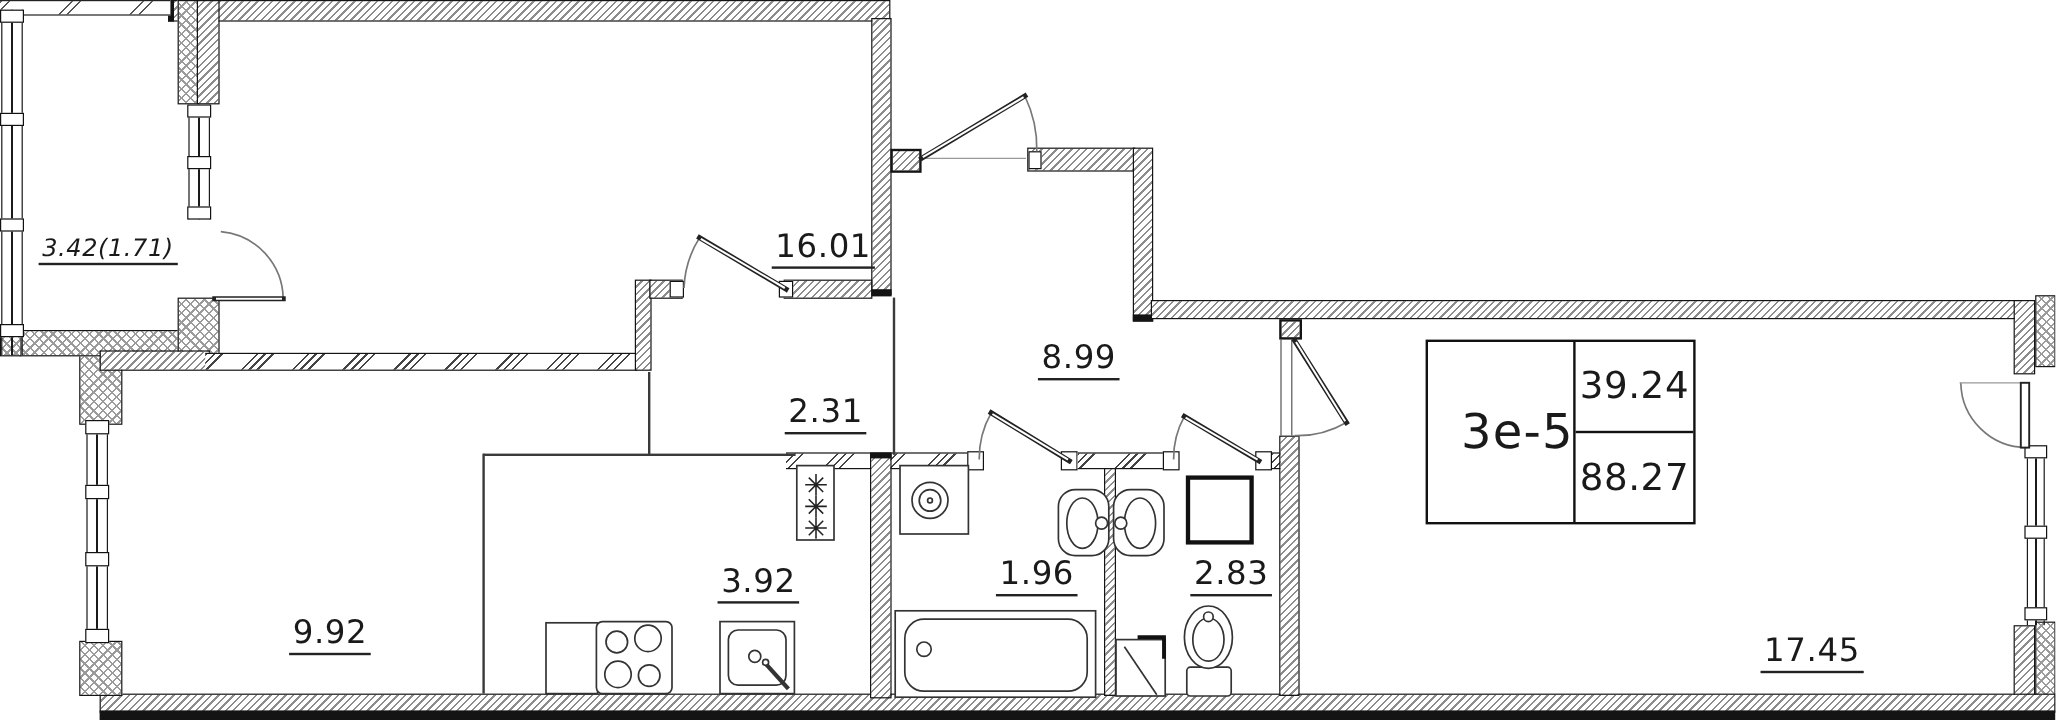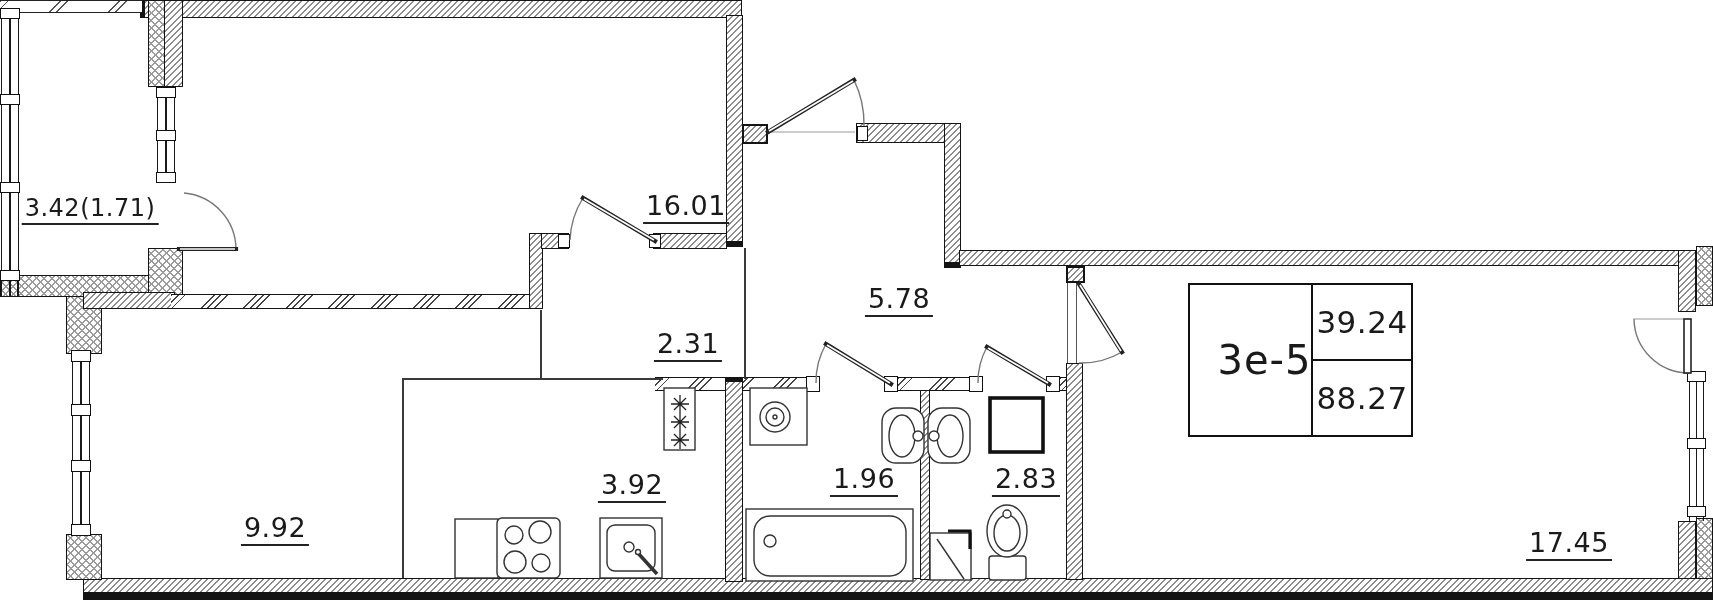--- a/index.html
+++ b/index.html
@@ -16,21 +16,21 @@
           border-top:1.4px solid #222;border-bottom:1.4px solid #222;}
   .cap{background:#141414;}
   .winv{border-left:1.6px solid #1a1a1a;border-right:1.6px solid #1a1a1a;background:
         linear-gradient(to right,transparent calc(50% - .8px),#1a1a1a calc(50% - .8px),#1a1a1a calc(50% + .8px),transparent calc(50% + .8px));}
   .tick{position:absolute;box-sizing:border-box;background:#fff;border:1.6px solid #111;}
   .tline{position:absolute;background:#3a3a3a;}
   .jamb{position:absolute;box-sizing:border-box;background:#fff;border:1.7px solid #111;}
   .frame2{position:absolute;box-sizing:border-box;border-left:1.3px solid #555;border-right:1.3px solid #555;}
   .lbl{position:absolute;transform:translateX(-50%);font-size:27px;letter-spacing:.5px;
        border-bottom:2.2px solid #222;padding:0 3px 2px;white-space:nowrap;line-height:1.05;}
-  .lbl.small{font-size:24px;}
+  .lbl.small{font-size:20px;font-style:italic;}
   
   #tbl{position:absolute;left:1188px;top:283px;width:225px;height:154px;box-sizing:border-box;
        border:2.4px solid #111;display:flex;background:#fff;}
   #tbl .unit{width:123px;box-sizing:border-box;border-right:2.4px solid #111;display:flex;
        align-items:center;justify-content:center;font-size:40px;letter-spacing:1px;padding-left:28px;}
   #tbl .vals{flex:1;display:flex;flex-direction:column;}
   #tbl .vals div{flex:1;box-sizing:border-box;border-bottom:2.4px solid #111;display:flex;
        align-items:center;justify-content:center;font-size:31px;letter-spacing:.5px;}
   #tbl .vals div:last-child{border-bottom:none;}
   svg{position:absolute;left:0;top:0;pointer-events:none;}
@@ -107,26 +107,26 @@
   <div class="tick" style="left:1687px;top:506px;width:19px;height:11px"></div>
 
   <div class="tline" style="left:402px;top:378px;width:2px;height:200px"></div>
   <div class="tline" style="left:403px;top:378px;width:260px;height:2px"></div>
   <div class="tline" style="left:540px;top:310px;width:2px;height:69px"></div>
   <div class="tline" style="left:744px;top:248px;width:2px;height:131px"></div>
 
   <div class="lbl small" style="left:90px;top:196px">3.42(1.71)</div>
   <div class="lbl" style="left:686px;top:192px">16.01</div>
   <div class="lbl" style="left:688px;top:330px">2.31</div>
-  <div class="lbl" style="left:899px;top:285px">5.78</div>
+  <div class="lbl" style="left:899px;top:285px">8.99</div>
   <div class="lbl" style="left:632px;top:471px">3.92</div>
   <div class="lbl" style="left:275px;top:514px">9.92</div>
   <div class="lbl" style="left:864px;top:465px">1.96</div>
   <div class="lbl" style="left:1026px;top:465px">2.83</div>
-  <div class="lbl" style="left:1569px;top:529px">17.45</div>
+  <div class="lbl" style="left:1510px;top:529px">17.45</div>
 
   <div id="tbl">
     <div class="unit">3е-5</div>
     <div class="vals">
       <div>39.24</div>
       <div>88.27</div>
     </div>
   </div>
 
   <svg width="1713" height="600" viewBox="0 0 1713 600">

